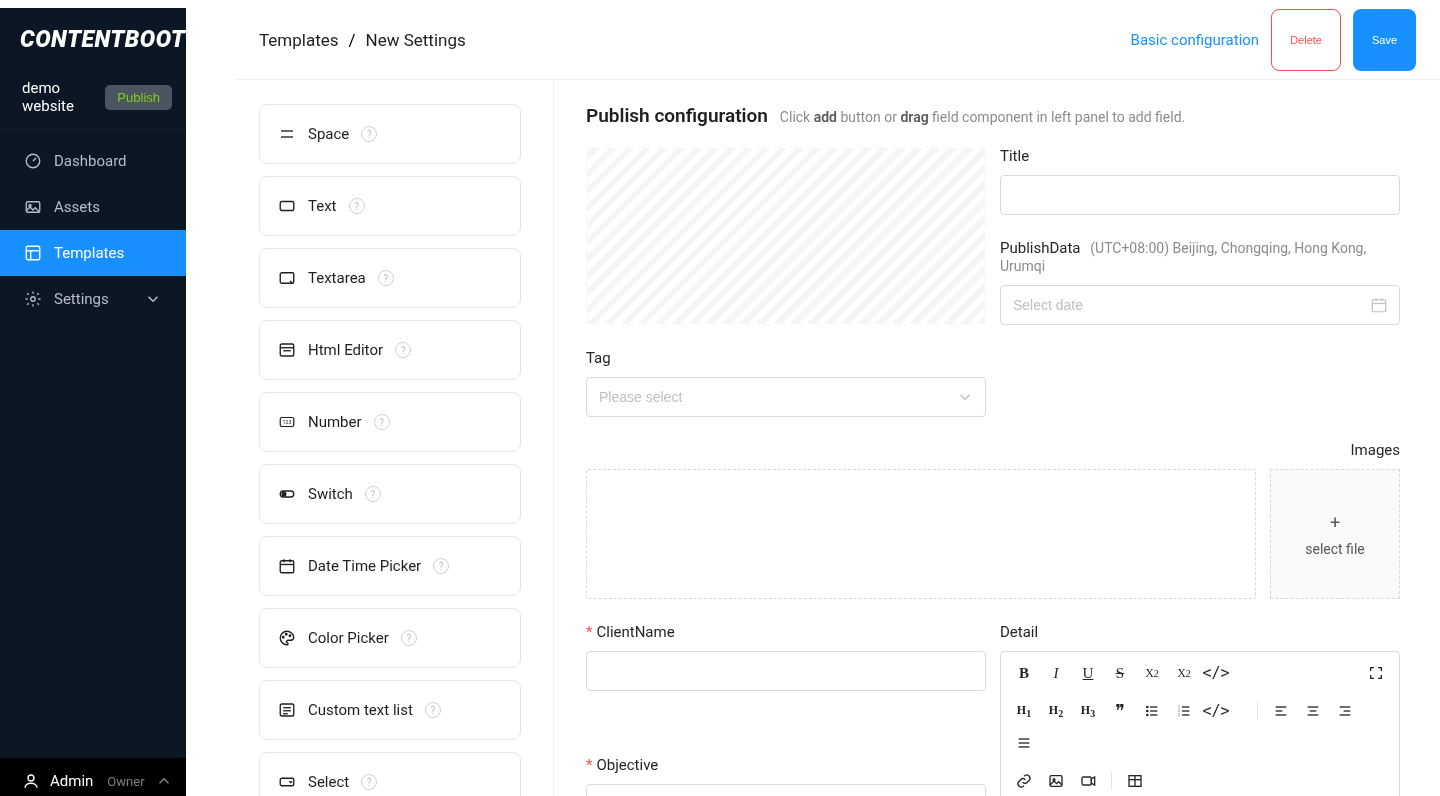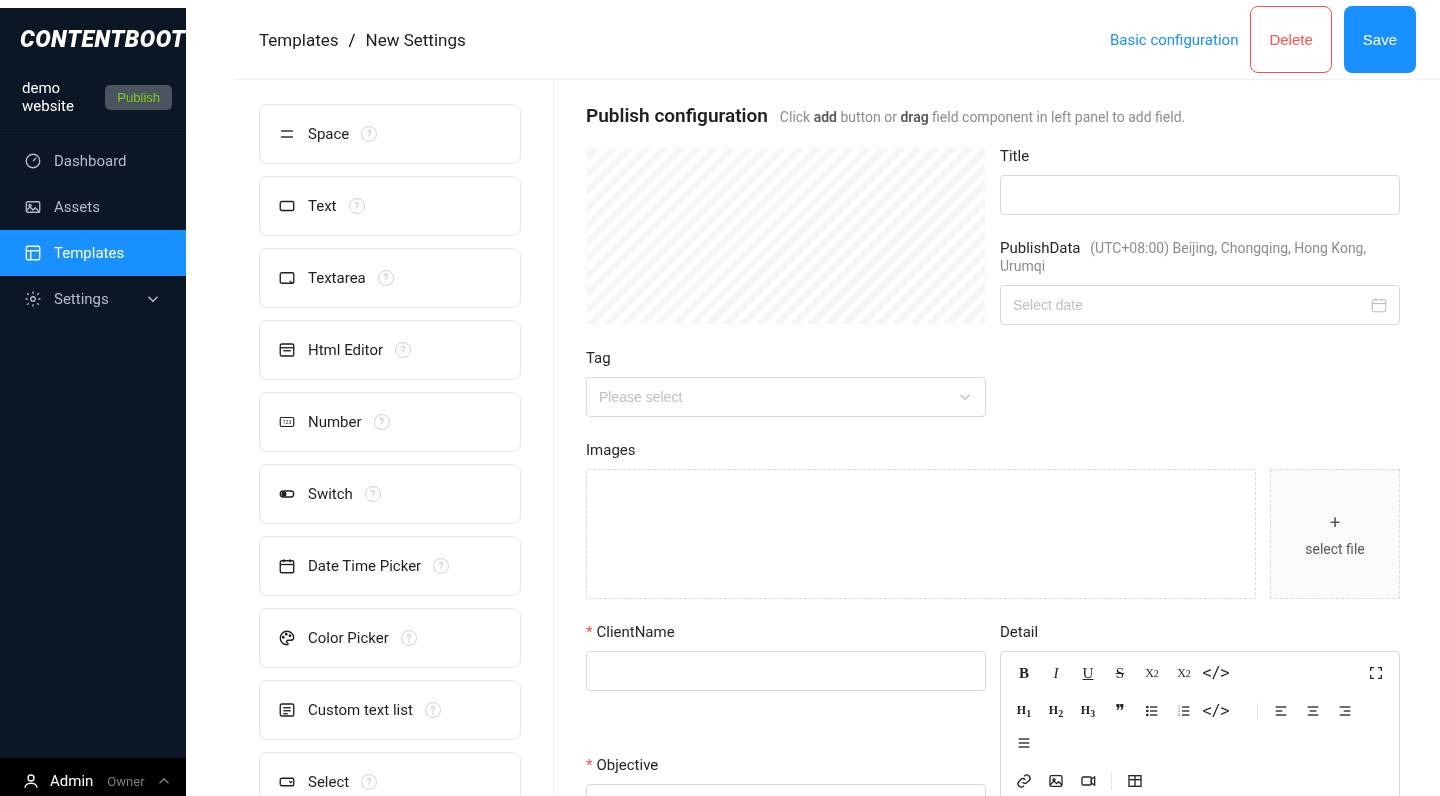--- a/index.html
+++ b/index.html
@@ -16,21 +16,21 @@
 .nav-item .chev { margin-left: auto; }
 .user-row { background: #000; padding: 14px 22px; display: flex; align-items: center; gap: 10px; font-size: 15px; }
 .user-role { color: #7e7e7e; font-size: 13px; margin-left: 4px; }
 .user-row .chev { margin-left: auto; color: #7e7e7e; }
 
 .header { position: fixed; top: 0; left: 235px; right: 0; height: 80px; border-bottom: 1px solid #f0f0f0; display: flex; align-items: center; padding: 0 24px; background: #fff; }
 .breadcrumb { font-size: 17px; display: flex; gap: 10px; align-items: center; }
 .breadcrumb .sep { color: #000; }
 .header-actions { margin-left: auto; display: flex; gap: 12px; align-items: center; }
 .link-btn { color: #1890ff; cursor: pointer; font-size: 15px; }
-.btn { border-radius: 8px; padding: 24px 18px; font-size: 15px; cursor: pointer; border: 1px solid transparent; }
+.btn { border-radius: 8px; padding: 24px 18px; font-size: 11px; cursor: pointer; border: 1px solid transparent; }
 .btn-danger { color: #ff4d4f; border-color: #ff4d4f; background: #fff; }
 .btn-primary { background: #1890ff; color: #fff; }
 
 .main { position: fixed; top: 80px; left: 235px; right: 0; bottom: 0; display: flex; }
 .left-panel { width: 319px; border-right: 1px solid #f0f0f0; overflow-y: auto; padding: 24px 32px 24px 24px; }
 .left-panel::-webkit-scrollbar { width: 8px; }
 .left-panel::-webkit-scrollbar-thumb { background: #c9c9c9; border-radius: 4px; }
 .left-panel::-webkit-scrollbar-track { background: transparent; }
 .comp-card { border: 1px solid #e5e5e5; border-radius: 8px; padding: 20px 18px; margin-bottom: 12px; display: flex; align-items: center; gap: 12px; font-size: 15px; cursor: pointer; }
 .comp-card .help { color: #bfbfbf; }
@@ -38,21 +38,21 @@
 .right-panel { flex: 1; overflow-y: auto; padding: 24px 40px 24px 32px; }
 .right-panel::-webkit-scrollbar { width: 8px; }
 .right-panel::-webkit-scrollbar-thumb { background: #c9c9c9; border-radius: 4px; }
 .right-panel::-webkit-scrollbar-track { background: transparent; }
 .section-title { font-size: 19px; font-weight: 600; display: inline; }
 .section-hint { color: #8c8c8c; font-size: 14px; margin-left: 8px; }
 .section-hint b { color: #595959; font-weight: 600; }
 
 .fields-grid { display: grid; grid-template-columns: 400px 400px; gap: 24px 14px; margin-top: 20px; }
 .field { display: flex; flex-direction: column; gap: 10px; }
-.field.span2 { grid-column: 1 / -1; }
+.field.span2 { grid-column: 1 / -1; text-align: right; }
 .field-label { font-size: 15px; color: #262626; }
 .req { color: #ff4d4f; margin-right: 4px; }
 .tz { color: #8c8c8c; font-size: 14px; margin-left: 6px; }
 .text-input { height: 40px; border: 1px solid #d9d9d9; border-radius: 4px; padding: 0 12px; font-size: 14px; width: 100%; }
 .text-input::placeholder { color: #bfbfbf; }
 .select-wrap { position: relative; }
 .select-down { position: absolute; right: 12px; top: 50%; transform: translateY(-50%); color: #bfbfbf; pointer-events: none; }
 .date-icon { position: absolute; right: 12px; top: 50%; transform: translateY(-50%); color: #bfbfbf; pointer-events: none; }
 .placeholder-block { border: 1px dashed transparent; background: repeating-linear-gradient(-45deg, #f5f5f5 0 6px, #fff 6px 12px); height: 120px; border-radius: 2px; }
 .images-row { display: flex; gap: 14px; align-items: stretch; }

